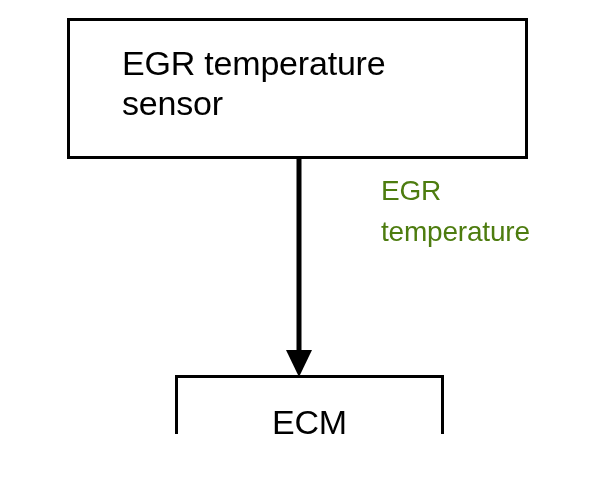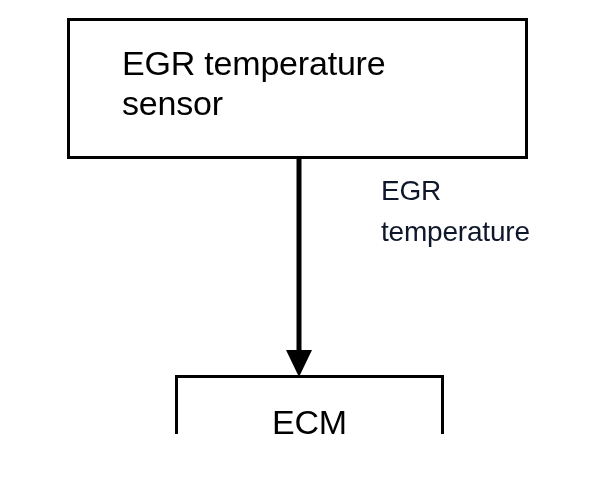--- a/index.html
+++ b/index.html
@@ -77,21 +77,21 @@
   #signal-arrow svg {
     display: block;
   }
 
   
   #signal-label {
     position: absolute;
     left: 381px;
     top: 170px;
     width: 215px;
-    color: #0f172a;
+    color: #4d7c0f;
     font-size: 28px;
     line-height: 1.48;
     white-space: pre-line;
     text-align: left;
     letter-spacing: -0.2px;
   }
 </style>
 </head>
 <body>
 

